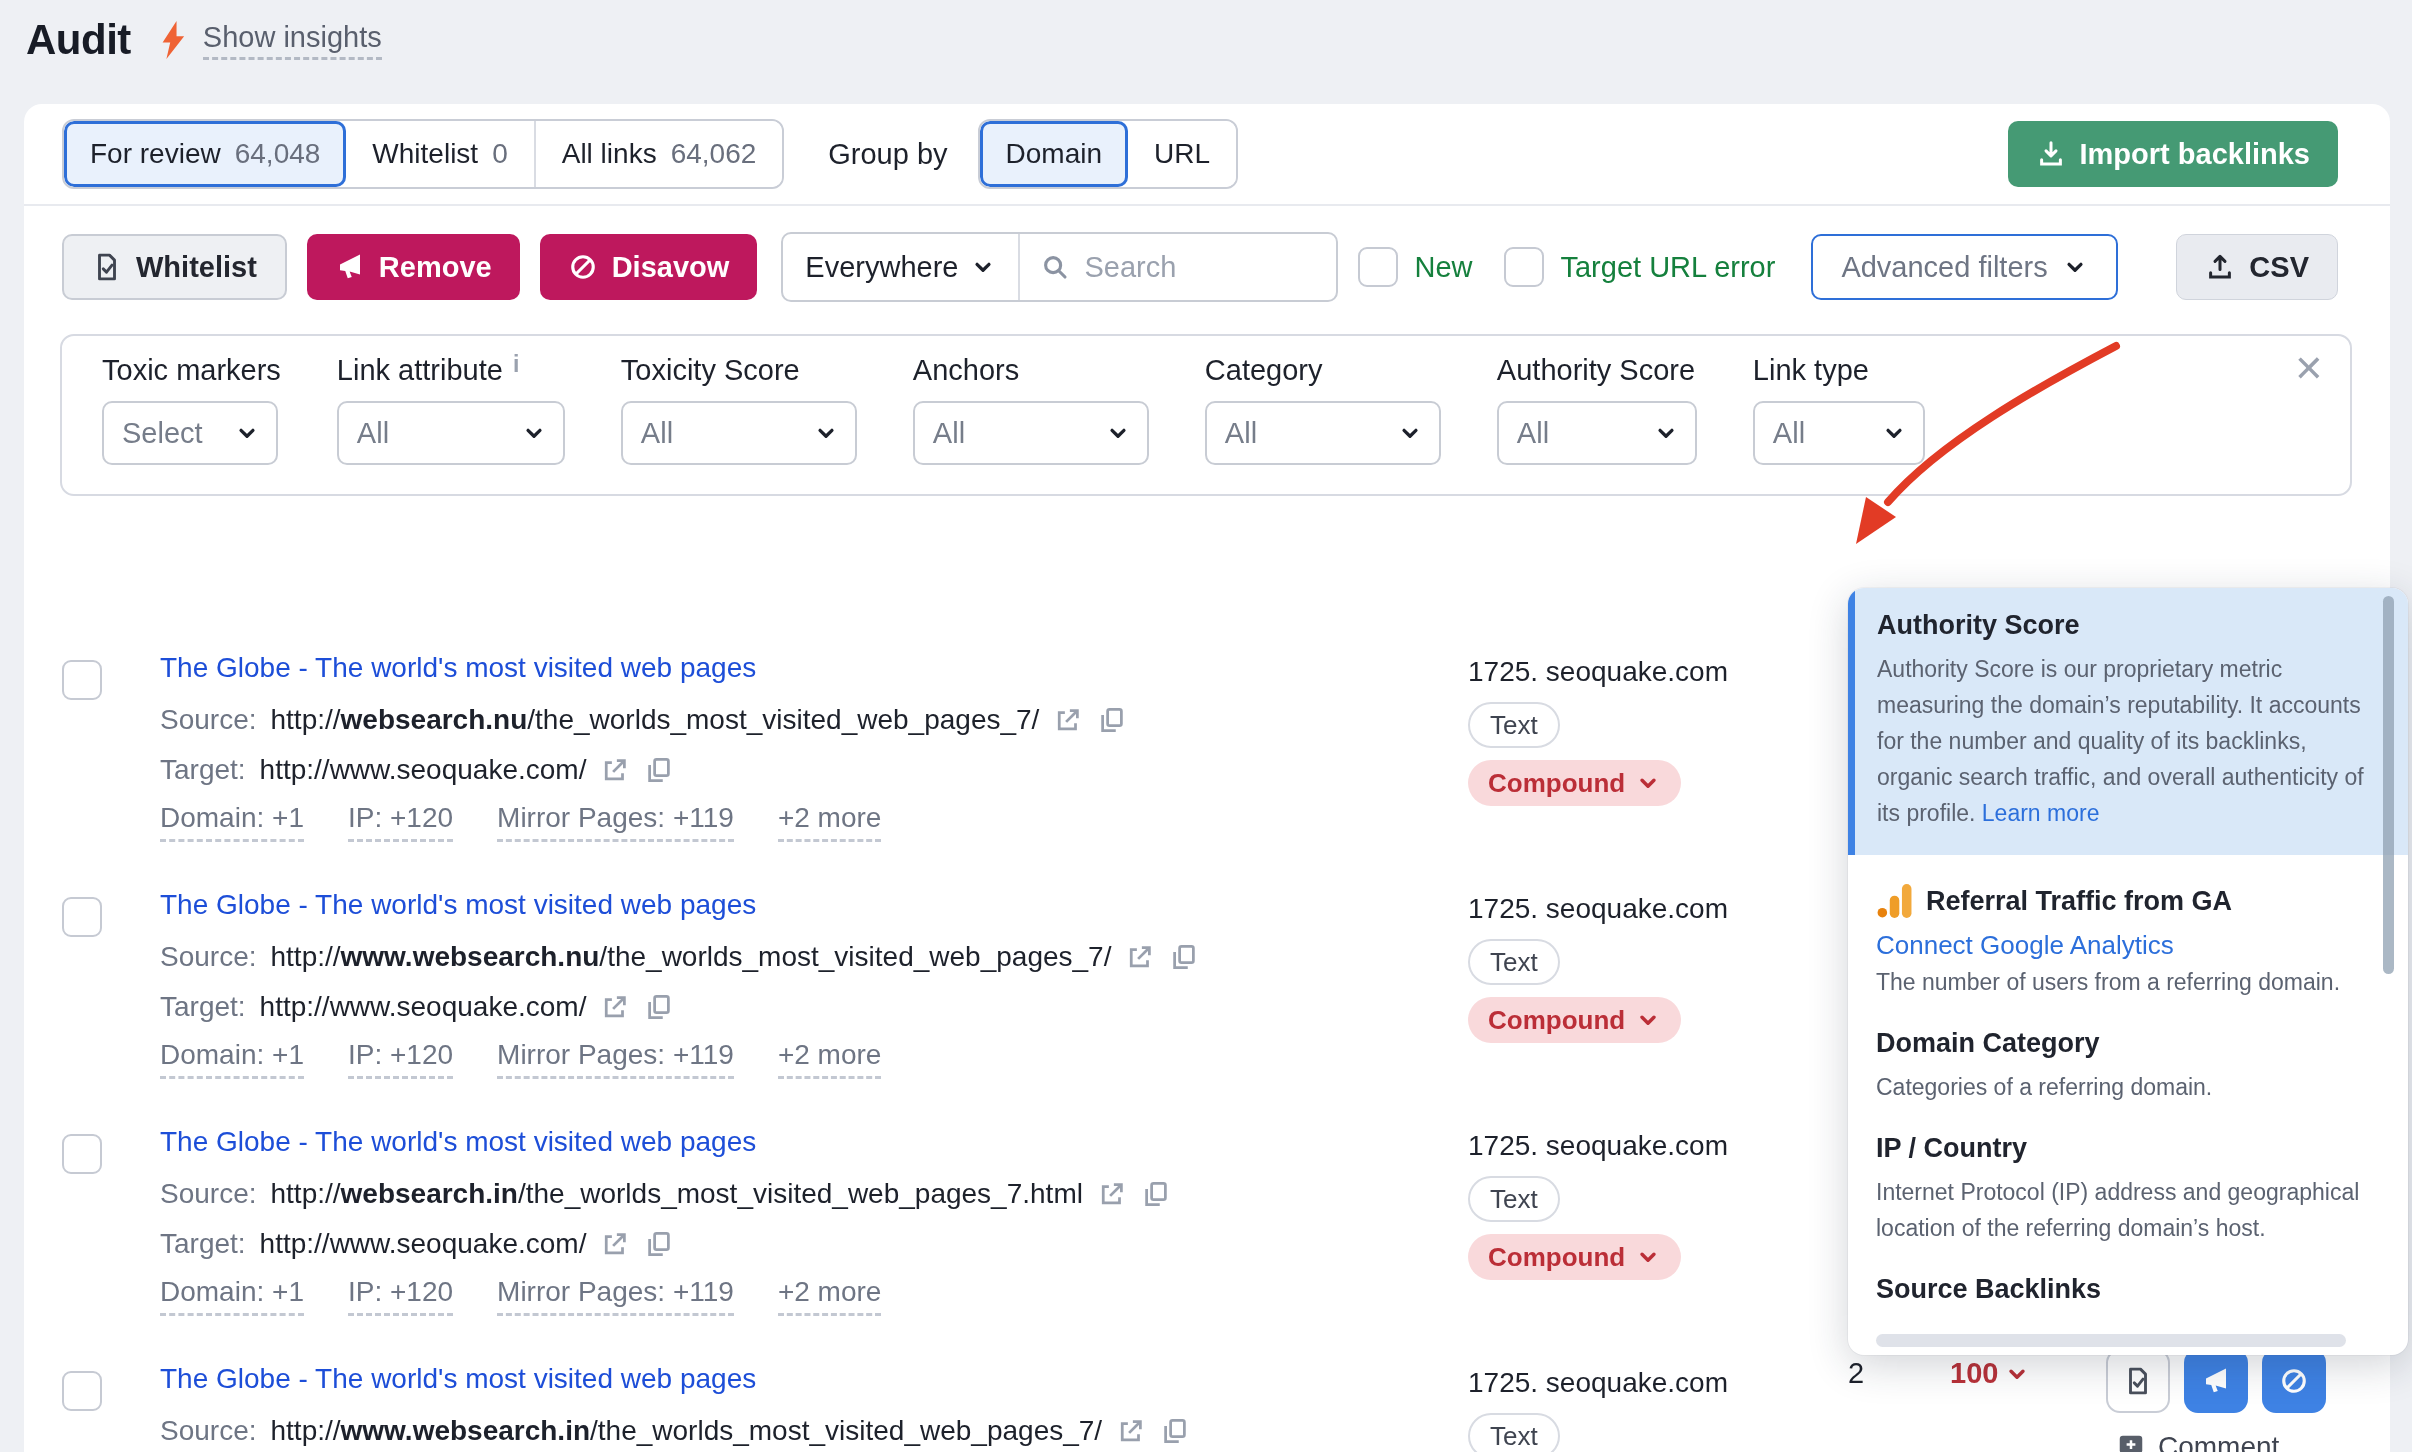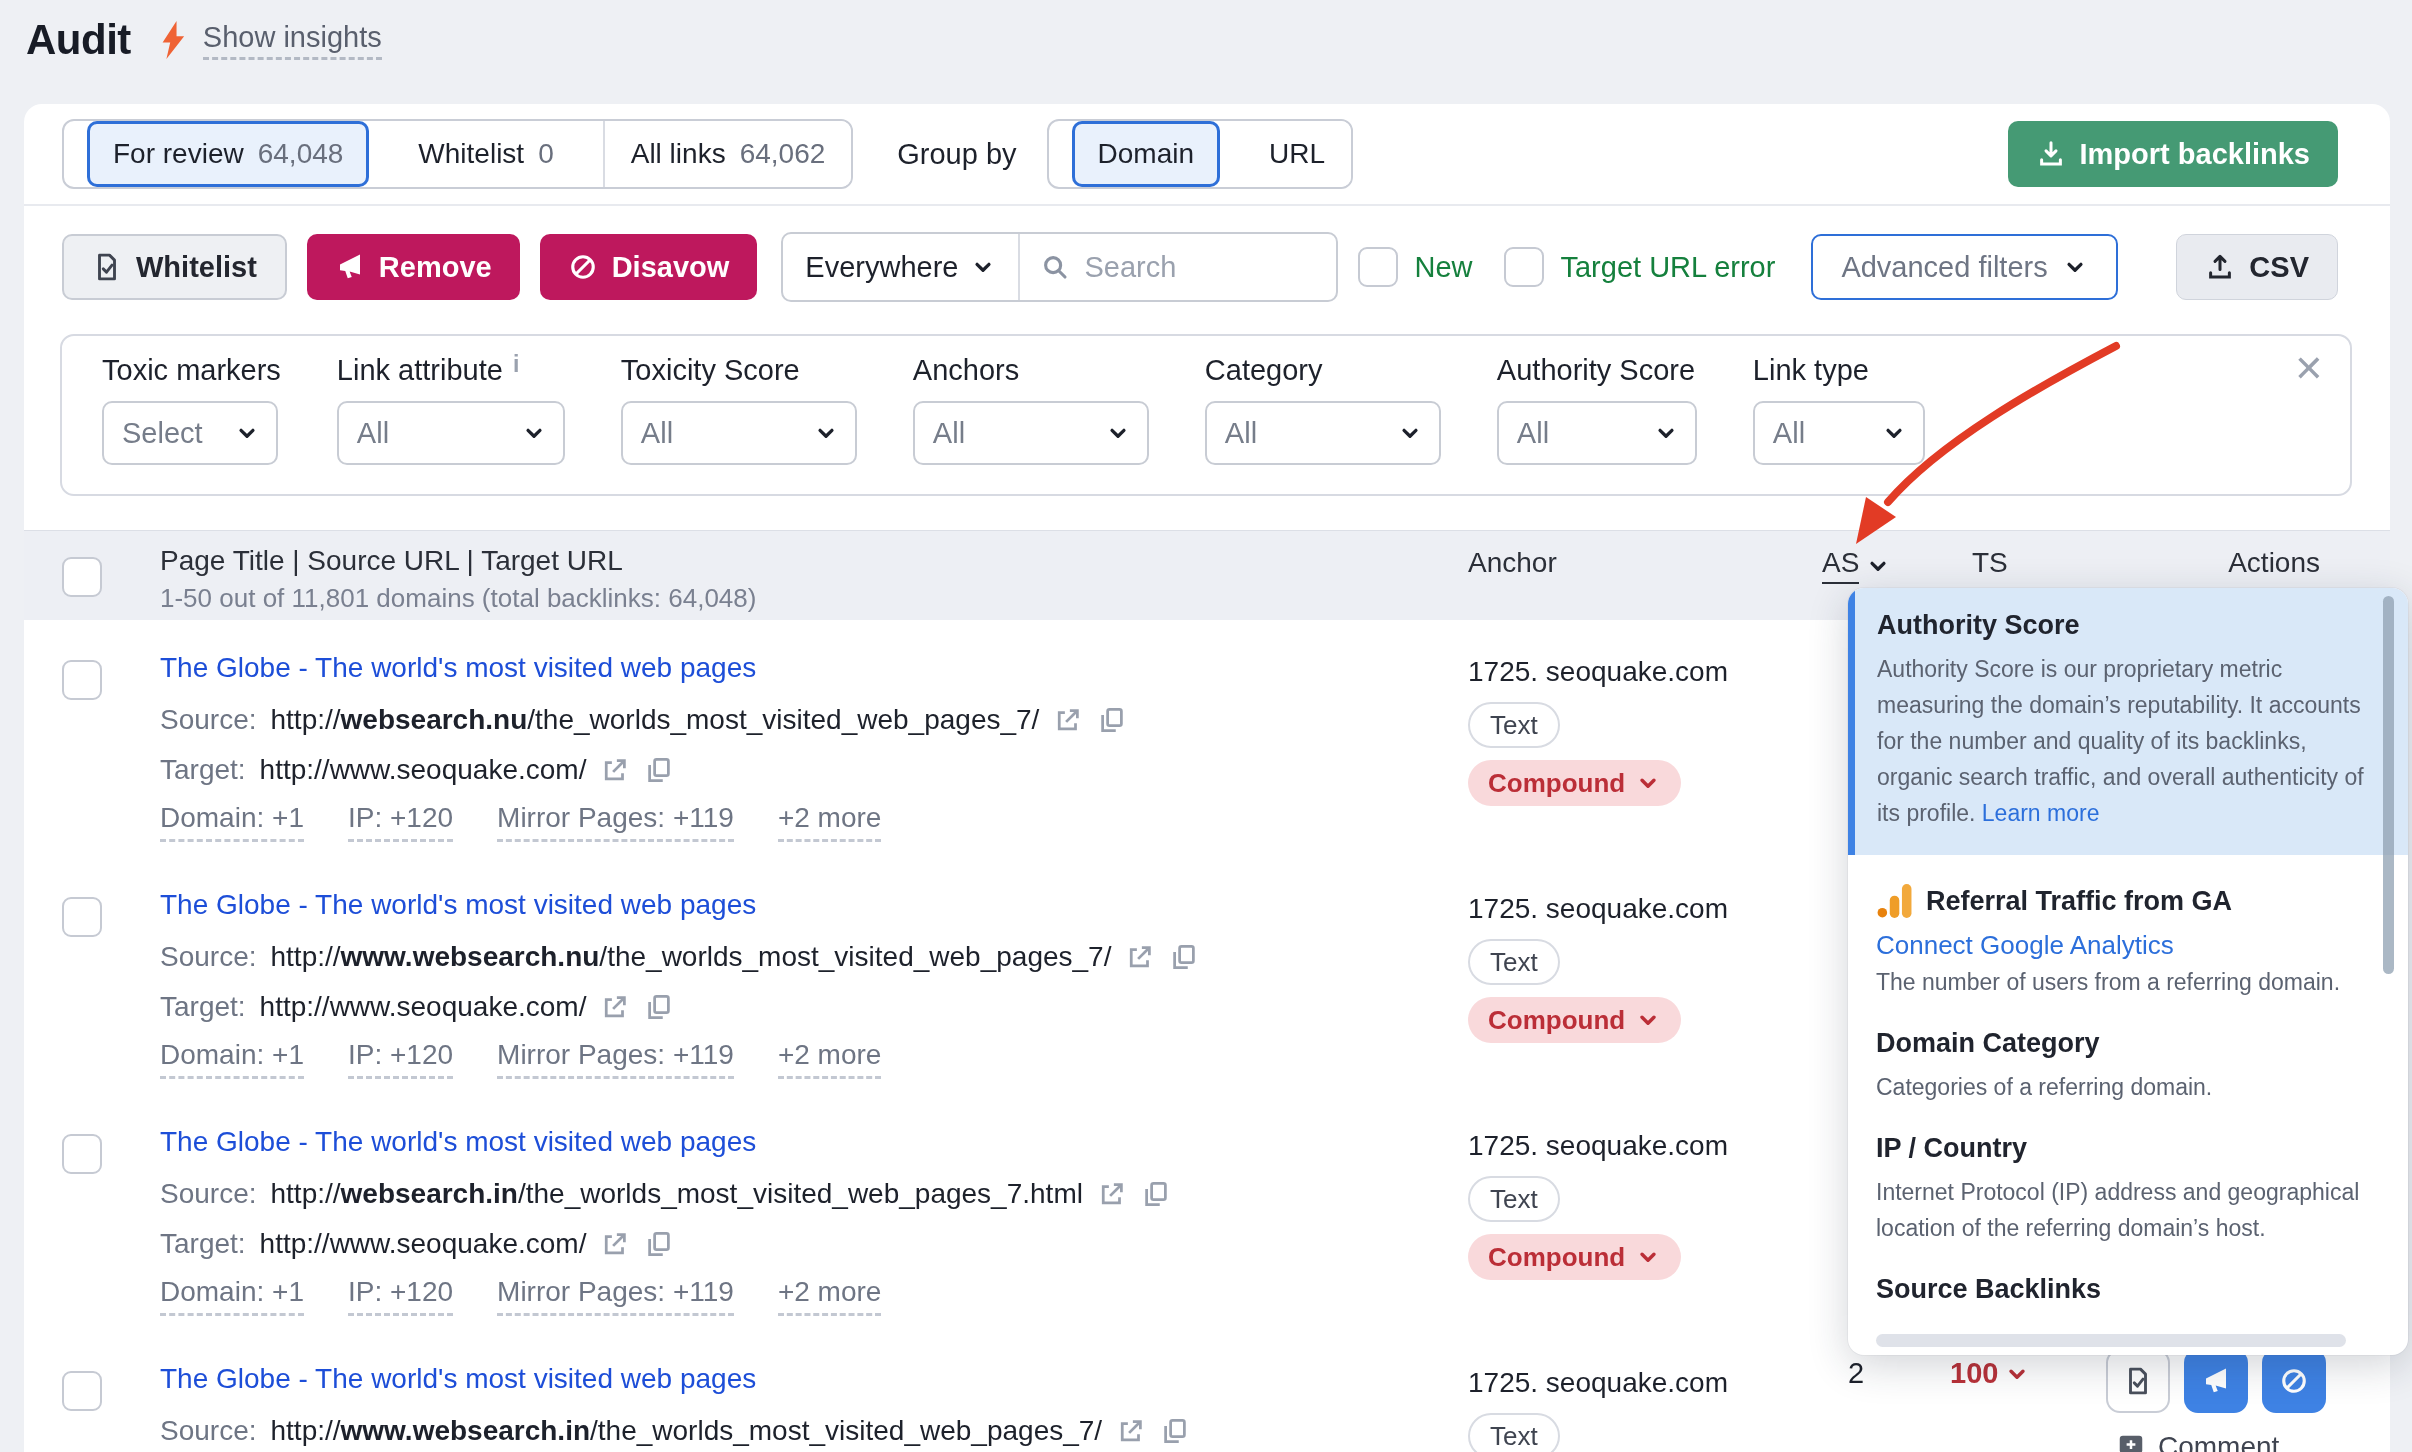--- a/index.html
+++ b/index.html
@@ -14,21 +14,21 @@
   .insights{font-size:29px;color:#595f6d;border-bottom:3px dashed #b3b9c4;padding-bottom:3px;cursor:pointer;text-decoration:none;}
 
   
   .card{position:absolute;left:24px;top:104px;width:2366px;height:1348px;background:#fff;
         border-radius:18px 18px 0 0;overflow:hidden;}
 
   
   .tabs-row{position:absolute;left:0;top:0;width:100%;height:102px;display:flex;align-items:center;
             padding:0 52px 0 38px;box-sizing:border-box;border-bottom:2px solid #e8eaef;}
   .seg-group{display:flex;align-items:stretch;height:66px;border:2px solid #c9cdd6;border-radius:12px;background:#fff;overflow:hidden;}
-  .seg{display:flex;align-items:center;gap:14px;padding:8px 26px;font-size:28px;cursor:pointer;background:#fff;margin-left:23px;}
+  .seg{display:flex;align-items:center;gap:14px;padding:8px 26px;font-size:28px;cursor:pointer;background:#fff;}
   .seg + .seg{border-left:2px solid #d9dce3;}
   .seg.active{background:#e9f1fc;box-shadow:inset 0 0 0 3px #2e6fd8;border-radius:10px;}
   .seg.active + .seg{border-left:none;}
   .seg-label{color:#1d212b;}
   .seg-count{color:#696f7d;}
   .groupby-label{font-size:29px;color:#1d212b;margin:0 30px 0 44px;}
   .btn{display:inline-flex;align-items:center;gap:14px;height:66px;padding:0 28px;border-radius:10px;
        font-size:29px;font-weight:600;border:none;cursor:pointer;font-family:inherit;text-align:right;}
   .btn.green{background:#459a74;color:#fff;margin-left:auto;}
   .btn.blue{background:#be185d;color:#fff;}
@@ -291,34 +291,20 @@
         <div class="select" style="width:172px;">
           <span>All</span>
           <svg class="chev" viewBox="0 0 24 24">
               <path d="M6.5 9.5l5.5 5.5 5.5-5.5" fill="none" stroke="#1d212b" stroke-width="3" stroke-linecap="round" stroke-linejoin="round"></path>
             </svg>
         </div>
       </div>
       <span class="close-x">✕</span>
     </div>
 
-    <div class="thead">
-      <div class="cb"></div>
-      <span class="th-main">Page Title | Source URL | Target URL</span>
-      <span class="th-sub">1-50 out of 11,801 domains (total backlinks: 64,048)</span>
-      <span class="th-anchor">Anchor</span>
-      <span class="th-as">
-        <span class="as-txt">AS</span>
-        <svg class="chev" viewBox="0 0 24 24">
-            <path d="M6.5 9.5l5.5 5.5 5.5-5.5" fill="none" stroke="#1d212b" stroke-width="3" stroke-linecap="round" stroke-linejoin="round"></path>
-          </svg>
-      </span>
-      <span class="th-ts">TS</span>
-      <span class="th-actions">Actions</span>
-    </div>
 
     <div class="row" style="top:516px;">
       <div class="cb"></div>
       <div class="r-title">The Globe - The world's most visited web pages</div>
       <div class="r-line" style="top:84px;">
         <span class="lbl">Source:</span>
         <span><span>http://</span><b>websearch.nu</b><span>/the_worlds_most_visited_web_pages_7/</span></span>
         <svg class="url-ic" viewBox="0 0 24 24">
             <path d="M9.5 6H5v13h13v-4.5" fill="none" stroke="currentColor" stroke-width="2.2"></path>
             <path d="M13.5 4.5H19.5V10.5" fill="none" stroke="currentColor" stroke-width="2.2"></path>

